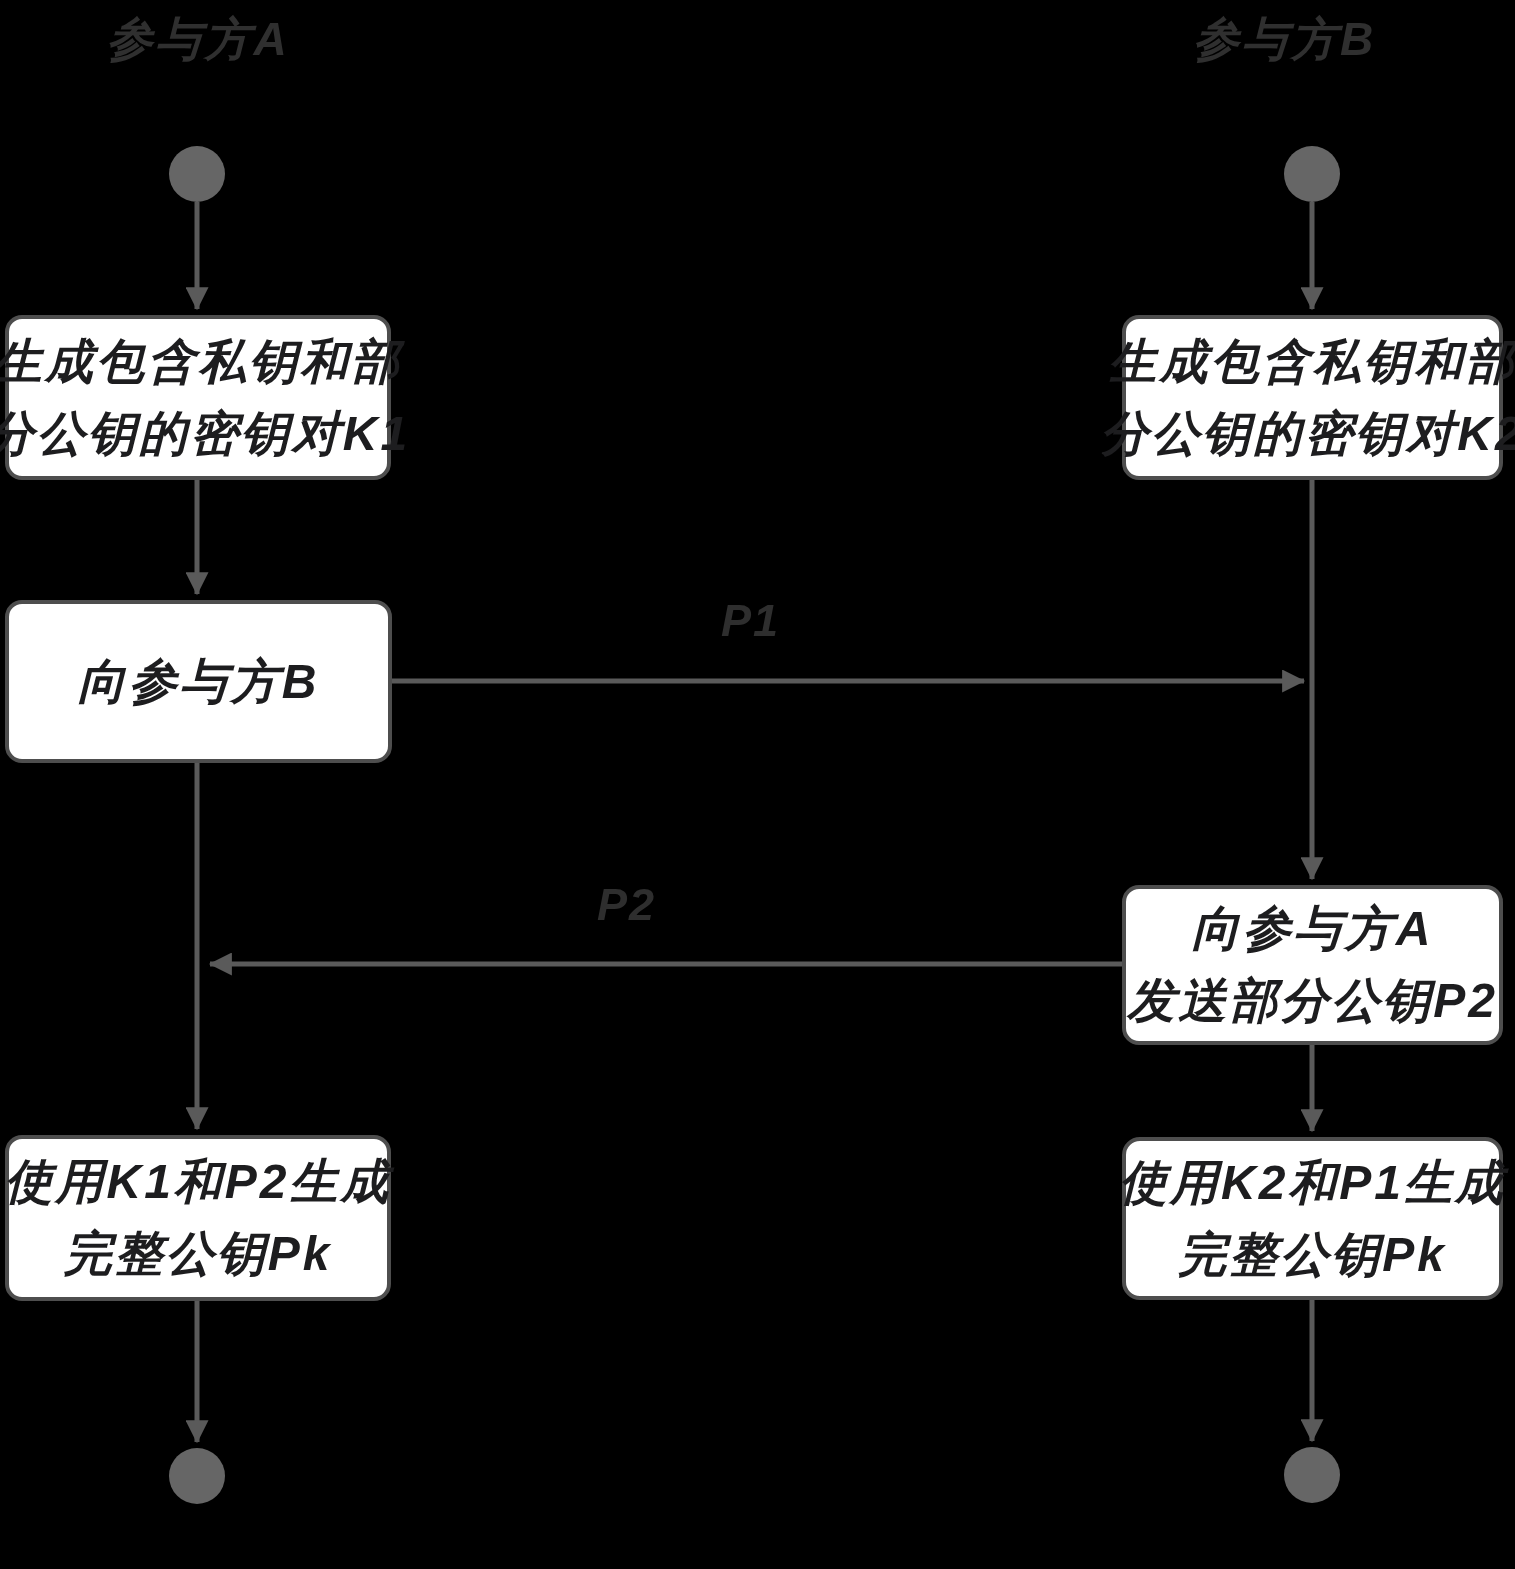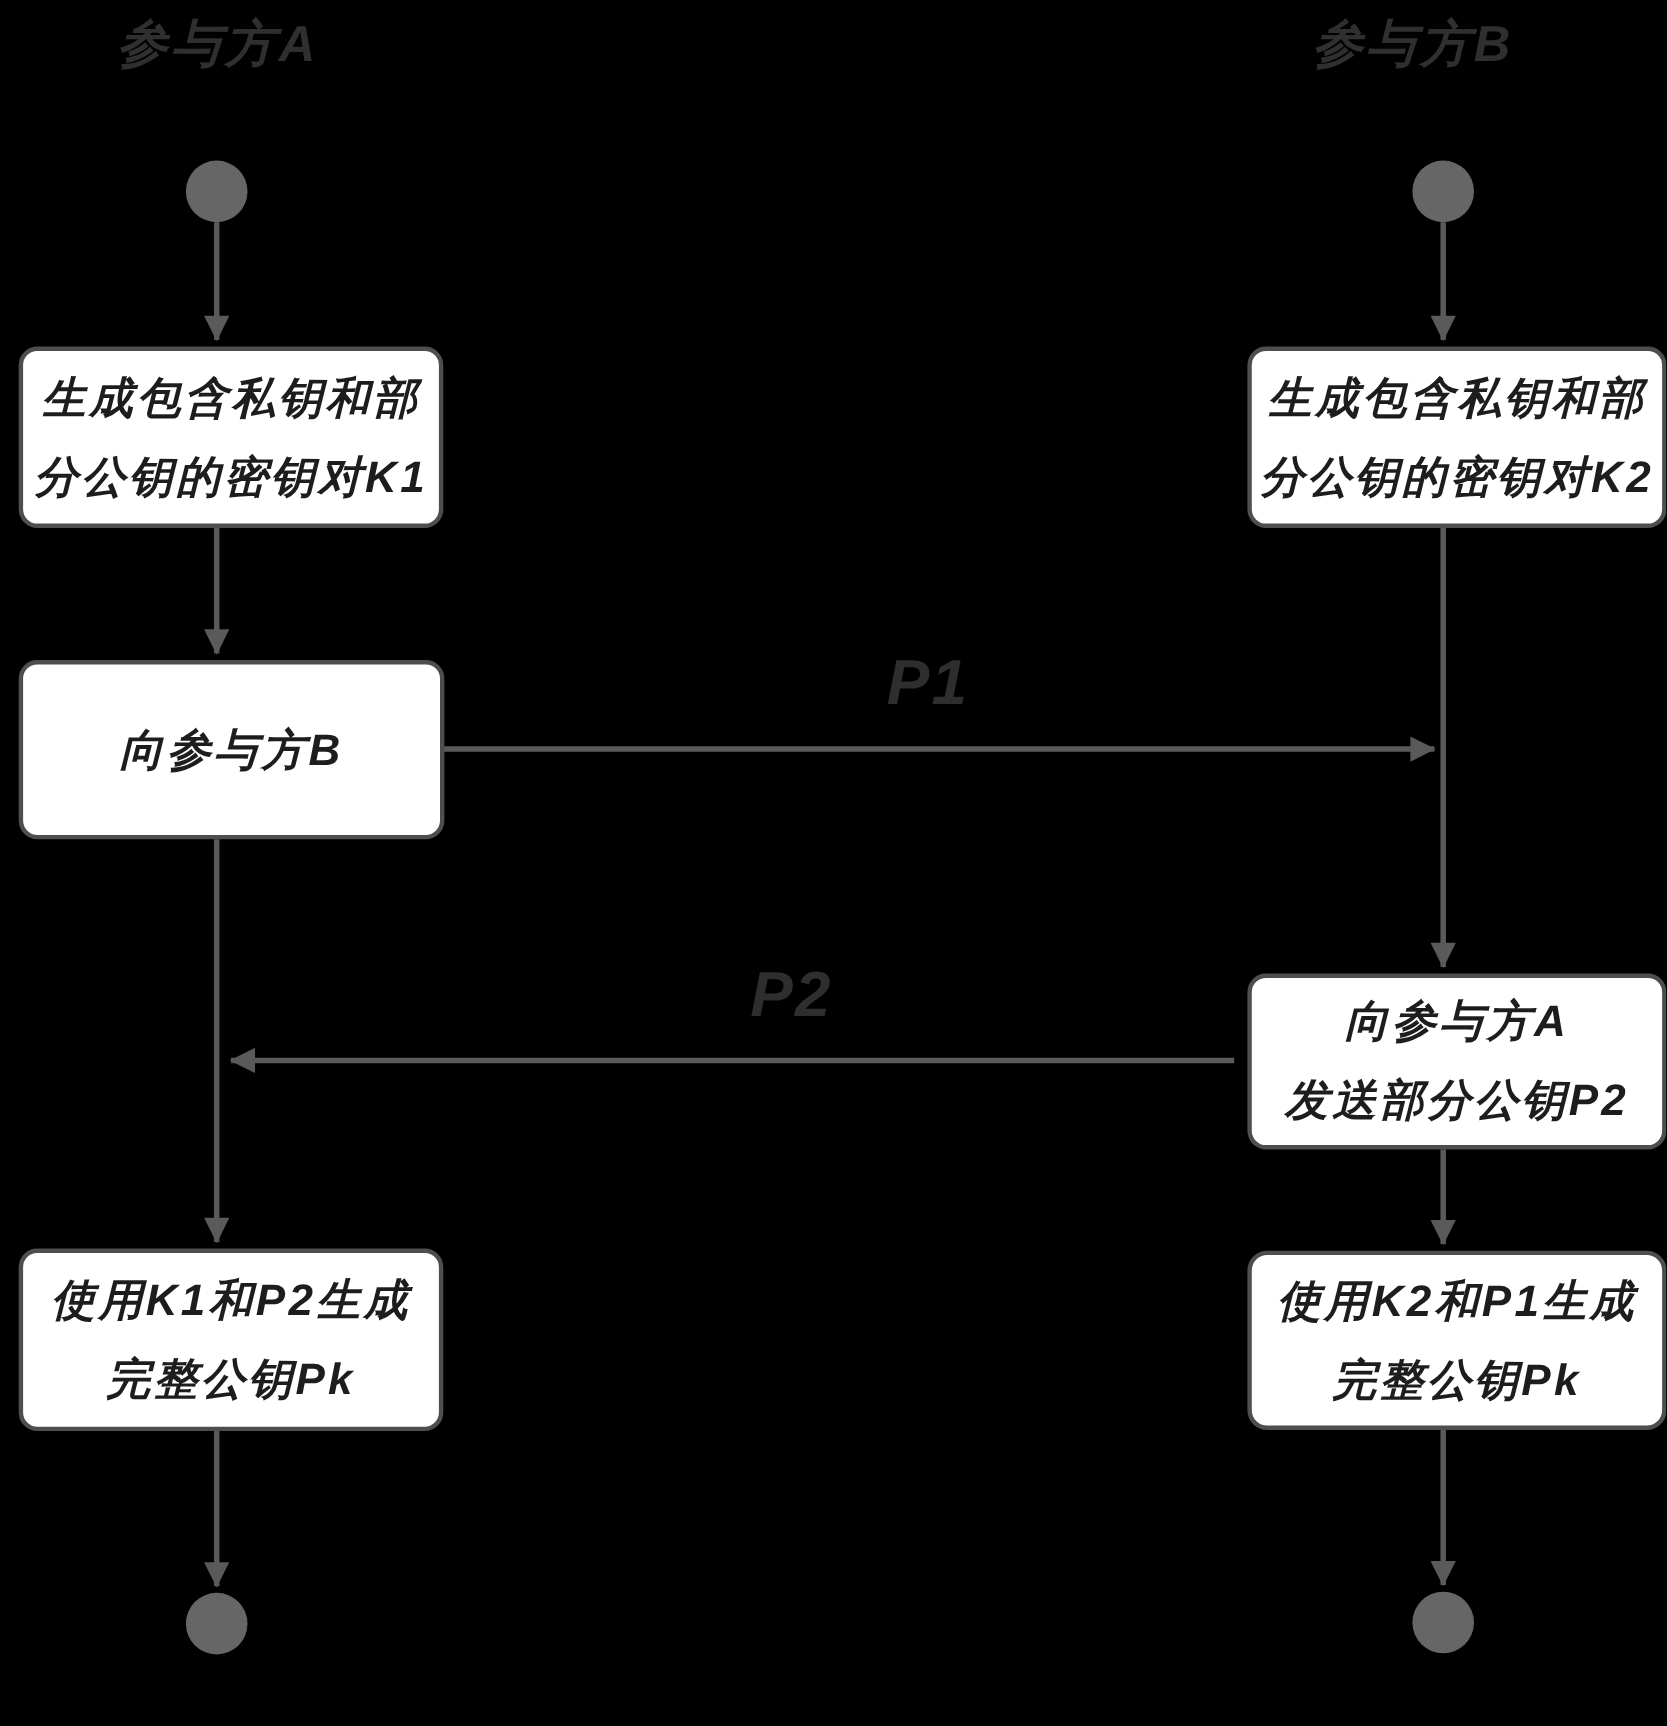--- a/index.html
+++ b/index.html
@@ -48,37 +48,36 @@
     box-sizing: border-box;
     background: #ffffff;
     border: 4px solid #4e4e4e;
     border-radius: 17px;
     display: flex;
     flex-direction: column;
     align-items: center;
     justify-content: center;
     text-align: center;
     color: #1d1d1f;
-    font-size: 40px;
+    font-size: 48px;
     font-weight: 700;
     letter-spacing: 3px;
     line-height: 72px;
     white-space: nowrap;
-    margin-left: 12px;
   }
   .box .line {
     display: block;
   }
   .msg-label {
     position: absolute;
     width: 160px;
     height: 50px;
     line-height: 50px;
-    text-align: right;
-    font-size: 58px;
+    text-align: left;
+    font-size: 45px;
     font-weight: 700;
     letter-spacing: 2px;
     color: #2e2e2e;
     white-space: nowrap;
   }
 </style>
 </head>
 <body>
 
 <div class="canvas">

